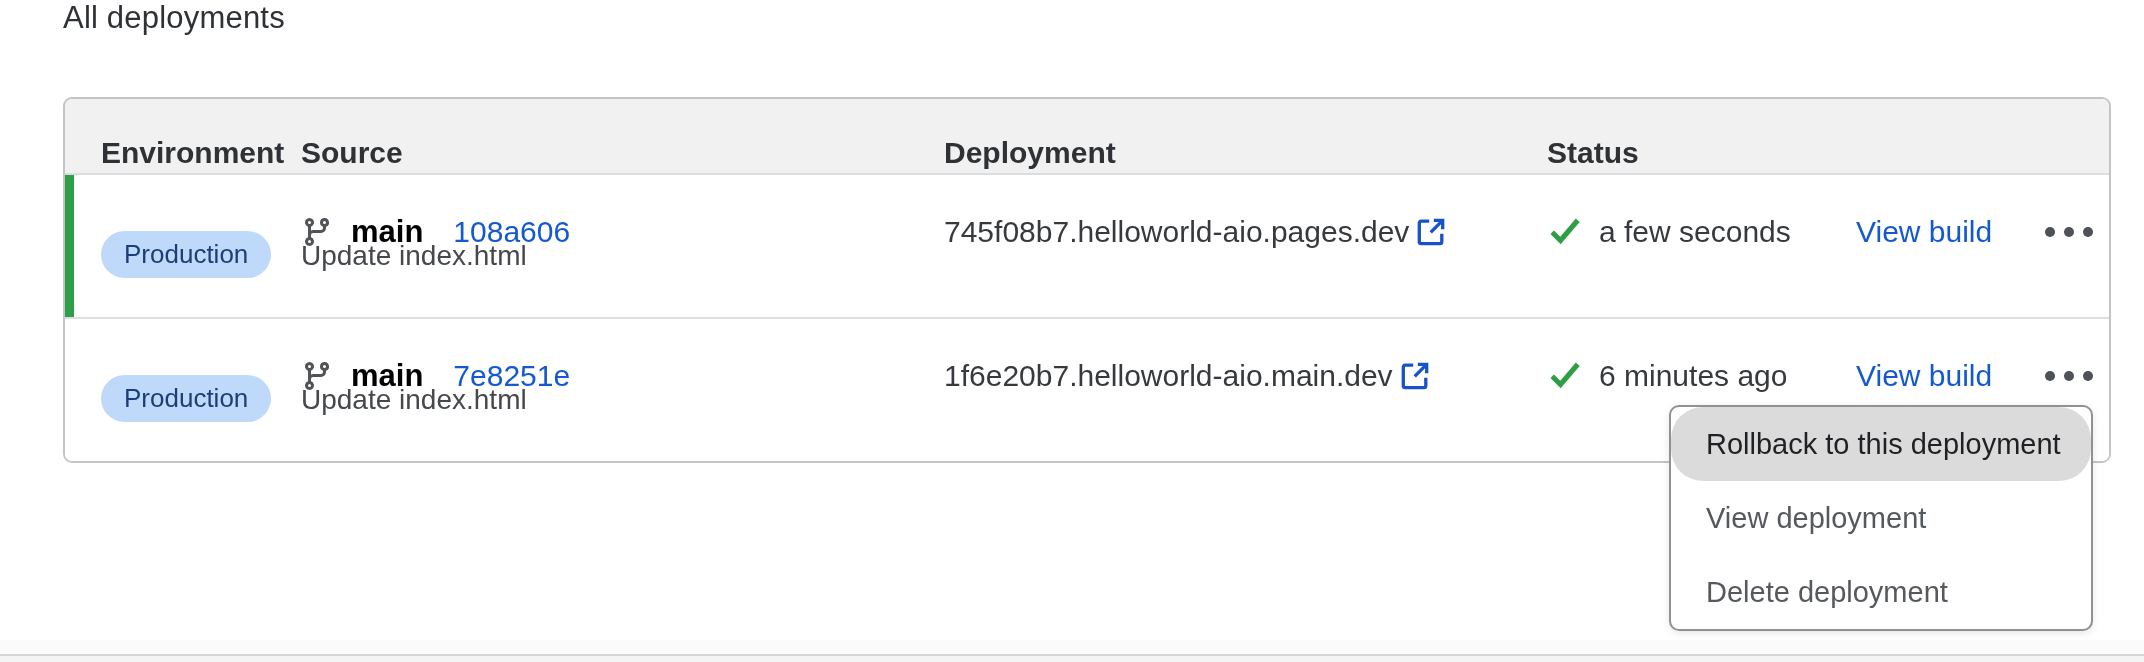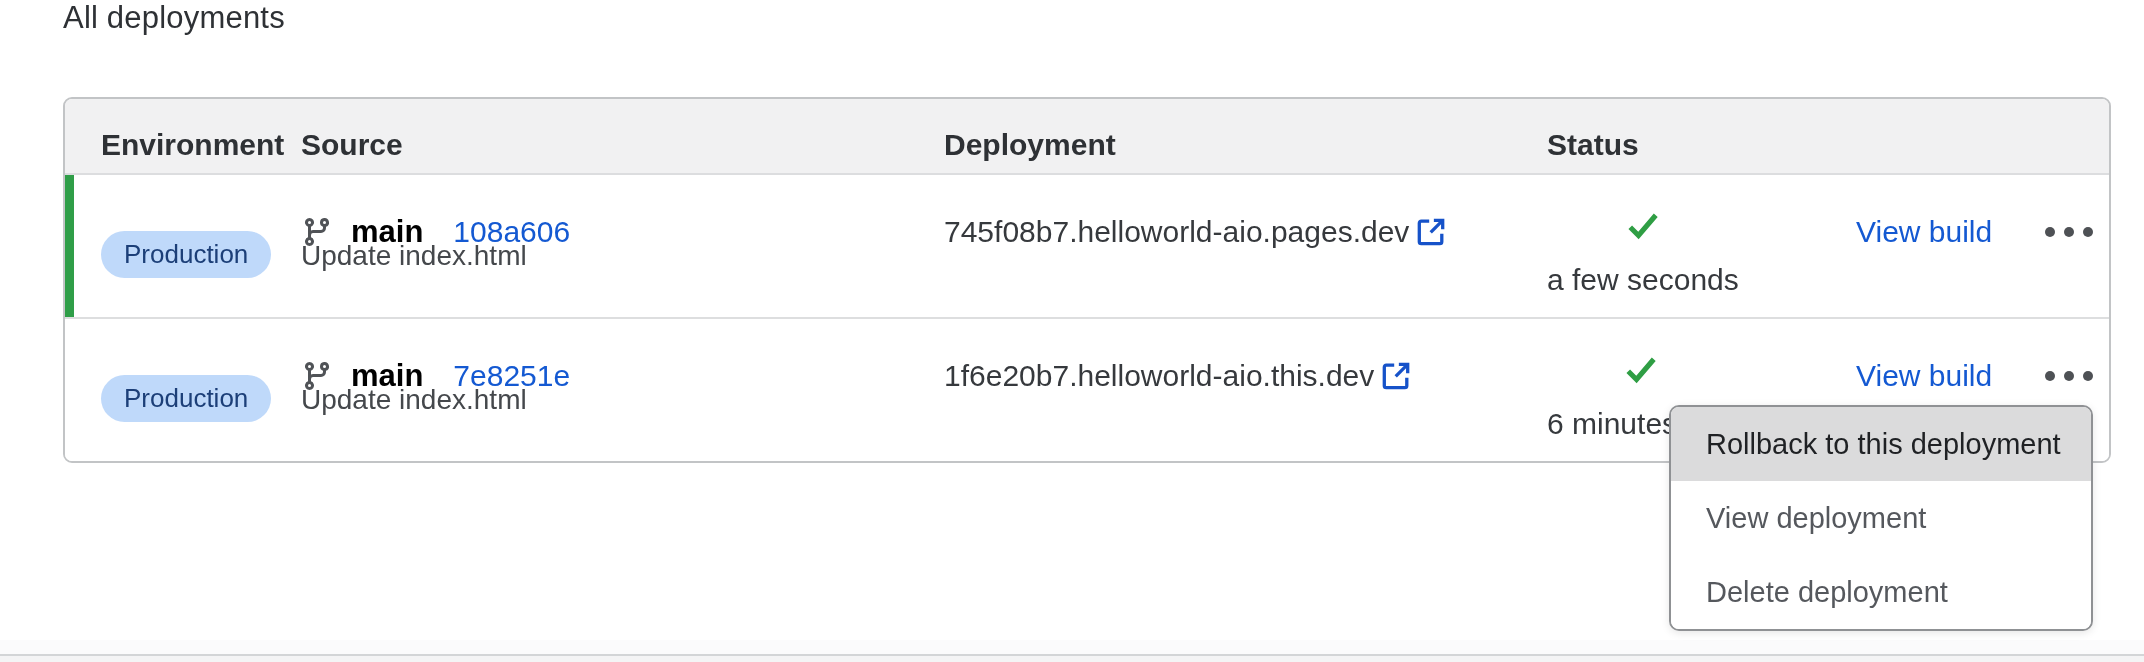--- a/index.html
+++ b/index.html
@@ -18,41 +18,41 @@
   .dtable {
     position:absolute; left:63px; top:97px; width:2048px; height:366px;
     border:2px solid var(--table_border,#c2c4c6); border-radius:9px;
     overflow:hidden; background:#fff;
   }
   .thead {
     position:relative; height:76px; background:#f1f1f2;
     border-bottom:2px solid #dcdddf;
   }
   .th {
-    position:absolute; top:8px; height:76px; display:flex; align-items:center;
+    position:absolute; top:16px; height:76px; display:flex; align-items:center;
     font-size:30px; font-weight:700; color:#2e3135;
   }
   .th.c-env { left:36px; }
   .th.c-src { left:236px; }
   .th.c-dep { left:879px; }
   .th.c-status { left:1482px; }
   .trow { position:relative; height:142px; background:#fff; }
   .trow + .trow { height:144px; border-top:2px solid #dddedf; }
   .accent-bar {
     position:absolute; left:0; top:0; bottom:0; width:9px;
     background:var(--accent_green,#2f9e48);
   }
   .cell {
     position:absolute; top:32px; height:50px;
     display:flex; align-items:center;
   }
   .cell.c-env { left:36px; }
   .cell.c-src { left:236px; gap:18px; }
   .cell.c-dep { left:879px; gap:4px; }
-  .cell.c-status { left:1482px; gap:16px;flex-direction:column; }
+  .cell.c-status { left:1482px; gap:16px; }
   .cell.c-view { left:1791px; }
   .cell.c-actions { left:1976px; width:120px; }
   .cell2 {
     position:absolute; top:64px; height:34px; left:236px;
     display:flex; align-items:center;
     font-size:28px; color:#45484c;
   }
   .badge {
     display:inline-flex; align-items:center; height:47px; padding:0 23px;
     border-radius:999px; background:var(--badge_bg,#bfd9fa);
@@ -74,21 +74,21 @@
     width:10px; height:10px; border-radius:50%; background:#4e5155; display:block;
   }
   
   .menu {
     position:absolute; left:1669px; top:405px; width:424px;
     background:#fff; border:2px solid #8f9194; border-radius:10px;
     overflow:hidden; z-index:10; box-shadow:0 2px 8px rgba(0,0,0,.10);
   }
   .menu-item {
     height:74px; display:flex; align-items:center; padding-left:35px;
-    font-size:29px; color:#55585d; cursor:pointer; background:#fff;
+    font-size:29px; color:#55585d; cursor:pointer; background:#fff;border-radius:32px;
   }
   .menu-item.highlighted {
     background:var(--menu_highlight,#dbdbdc); color:#1f2124;
   }
   
   .bottom-strip { position:absolute; left:0; top:640px; width:100%; height:14px; background:#fbfbfc; }
   .bottom-divider { position:absolute; left:0; top:654px; width:100%; height:2px; background:#d3d5d7; }
   .bottom-under { position:absolute; left:0; top:656px; width:100%; height:6px; background:#f4f4f5; }
 </style>
 </head>
@@ -157,21 +157,21 @@
       <span class="icon-branch">
         <svg width="32" height="32" viewBox="0 0 16 16" fill="#505357">
             <path d="M9.5 3.25a2.25 2.25 0 1 1 3 2.122V6A2.5 2.5 0 0 1 10 8.5H6a1 1 0 0 0-1 1v1.128a2.251 2.251 0 1 1-1.5 0V5.372a2.25 2.25 0 1 1 1.5 0v1.836A2.493 2.493 0 0 1 6 7h4a1 1 0 0 0 1-1v-.628A2.25 2.25 0 0 1 9.5 3.25Zm-6 0a.75.75 0 1 0 1.5 0 .75.75 0 0 0-1.5 0Zm8.25-.75a.75.75 0 1 0 0 1.5.75.75 0 0 0 0-1.5ZM4.25 12a.75.75 0 1 0 0 1.5.75.75 0 0 0 0-1.5Z"></path>
           </svg>
       </span>
       <span class="branch-name">main</span>
       <a class="commit-link">7e8251e</a>
     </div>
     <div class="cell2">Update index.html</div>
     <div class="cell c-dep">
-      <span class="dep-url">1f6e20b7.helloworld-aio.this.dev</span>
+      <span class="dep-url">1f6e20b7.helloworld-aio.main.dev</span>
       <span class="icon-ext">
         <svg width="36" height="36" viewBox="0 0 24 24" fill="none" stroke="#1652c9" stroke-width="2.2">
           <path d="M19.2 13.2v5.3a1.3 1.3 0 0 1-1.3 1.3H5.5a1.3 1.3 0 0 1-1.3-1.3V6.1a1.3 1.3 0 0 1 1.3-1.3h5.3"></path>
           <path d="M11.8 12.2 L19.6 4.4"></path>
           <path d="M13.9 4.2 H19.8 V10.1"></path>
         </svg>
       </span>
     </div>
     <div class="cell c-status">
       <span>

